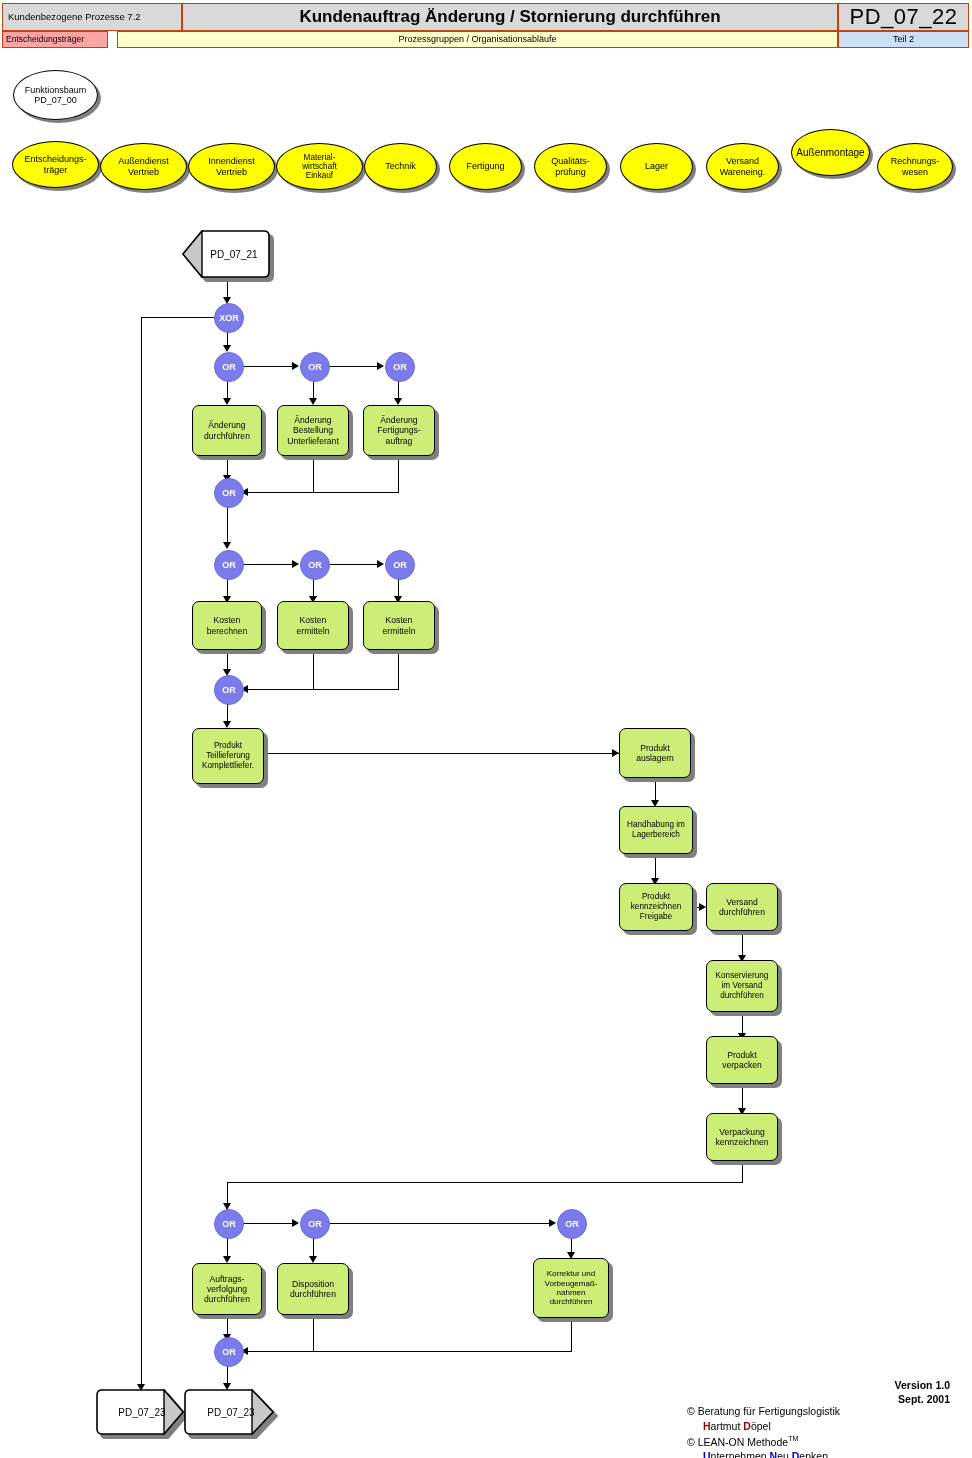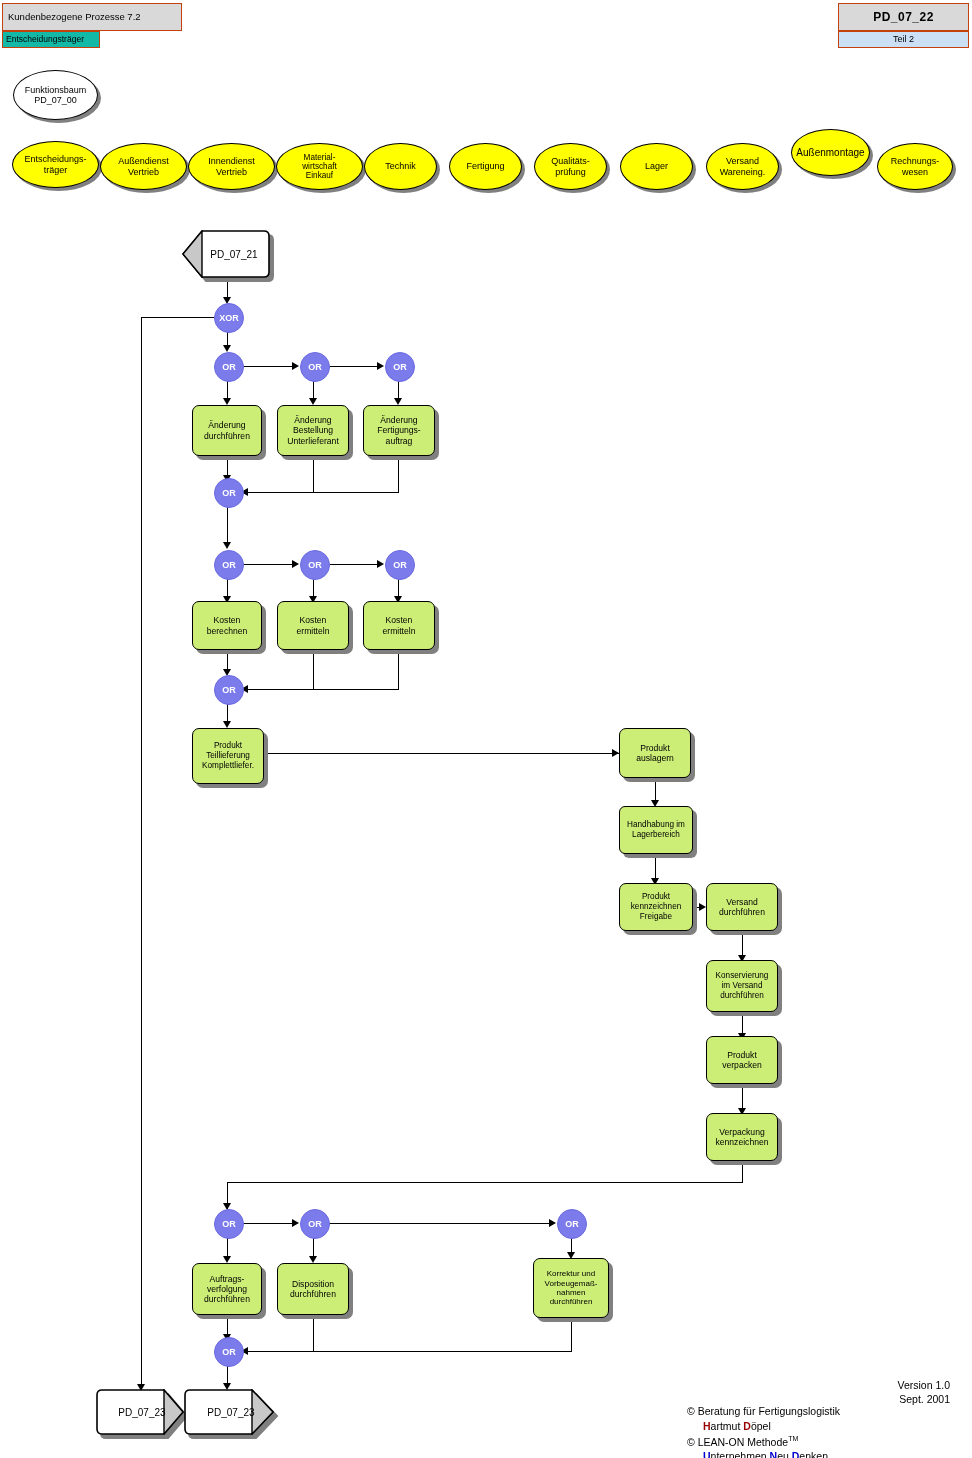--- a/index.html
+++ b/index.html
@@ -25,22 +25,22 @@
     box-sizing: border-box;
     border: 1px solid #c2410c;
     display: flex;
     align-items: center;
     justify-content: center;
     text-align: center;
     line-height: 1.05;
   }
   #hdr-a1 { left:2px;  top:3px;  width:180px; height:28px; background:#d9d9d9; font-size:9.5px; justify-content:flex-start; padding-left:5px; }
   #hdr-a2 { left:182px; top:3px; width:656px; height:28px; background:#d9d9d9; font-size:17px; font-weight:bold; }
-  #hdr-a3 { left:838px; top:3px; width:131px; height:28px; background:#d9d9d9; font-size:12px; font-weight:bold; letter-spacing:.5px; }
-  #hdr-b1 { left:2px;  top:31px; width:98px; height:17px; background:#14b8a6; font-size:8.5px; justify-content:flex-start; padding-left:3px;}
+  #hdr-a3 { left:838px; top:3px; width:131px; height:28px; background:#d9d9d9; font-size:22px; font-weight:normal; letter-spacing:.5px; }
+  #hdr-b1 { left:2px;  top:31px; width:106px; height:17px; background:#fca5a5; font-size:8.5px; justify-content:flex-start; padding-left:3px;}
   #hdr-b2 { left:117px; top:31px; width:721px; height:17px; background:#ffffcc; font-size:9px; }
   #hdr-b3 { left:838px; top:31px; width:131px; height:17px; background:#cce0f5; font-size:9px; }
 
   
   .ellipse {
     position: absolute;
     box-sizing: border-box;
     border: 1px solid #000;
     border-radius: 50%;
     display: flex;
@@ -132,21 +132,21 @@
   .arw.right { border-top:4px solid transparent; border-bottom:4px solid transparent; border-left:7px solid #000; }
   .arw.left  { border-top:4px solid transparent; border-bottom:4px solid transparent; border-right:7px solid #000; }
 
   
   #footer-version {
     position: absolute;
     right: 22px;
     top: 1378px;
     text-align: right;
     font-size: 10.5px;
-    font-weight: normal;
+    font-weight: bold;
     line-height: 1.35;
   }
   #footer-credits {
     position: absolute;
     left: 640px;
     top: 1404px;
     font-size: 10.5px;
     line-height: 1.42;
     white-space: nowrap;
     margin-left: 47px;
@@ -155,22 +155,24 @@
   .cap-r { color:#990000; font-weight:bold; }
   .cap-b { color:#0000cc; font-weight:bold; }
   .tm { font-size: 7px; vertical-align: super; }
 </style>
 </head>
 <body>
 
 <div id="page">
 
   <div class="hdr-row" id="hdr-a1">Kundenbezogene Prozesse 7.2</div>
+  <div class="hdr-row" id="hdr-a2">Kundenauftrag  Änderung / Stornierung durchführen</div>
   <div class="hdr-row" id="hdr-a3">PD_07_22</div>
   <div class="hdr-row" id="hdr-b1">Entscheidungsträger</div>
+  <div class="hdr-row" id="hdr-b2">Prozessgruppen / Organisationsabläufe</div>
   <div class="hdr-row" id="hdr-b3">Teil 2</div>
 
   <div class="ellipse white" style="left:13px; top:70px; width:85px; height:50px;">
     <div>
       <div>Funktionsbaum</div>
       <div>PD_07_00</div>
     </div>
   </div>
 
   <div class="ellipse" style="left:12px; top:141px; width:87px; height:47px;">

